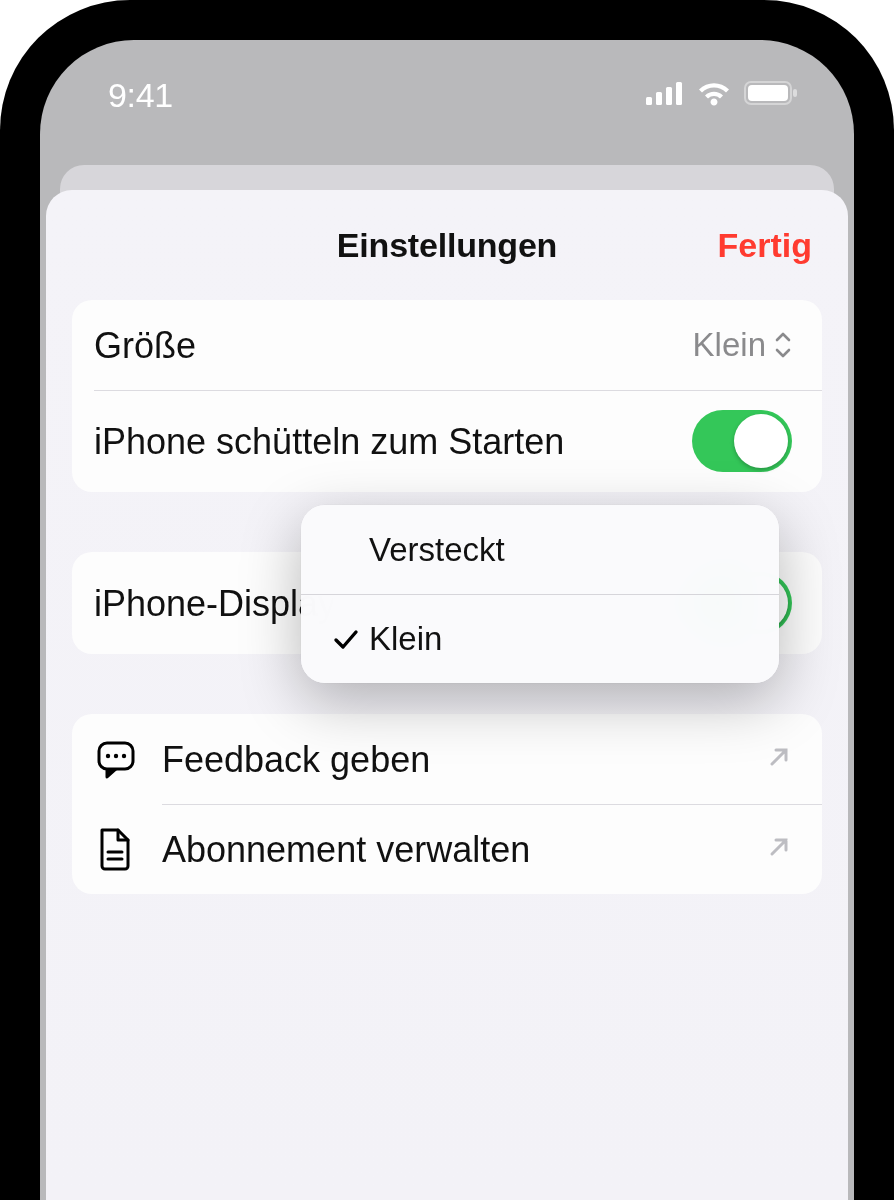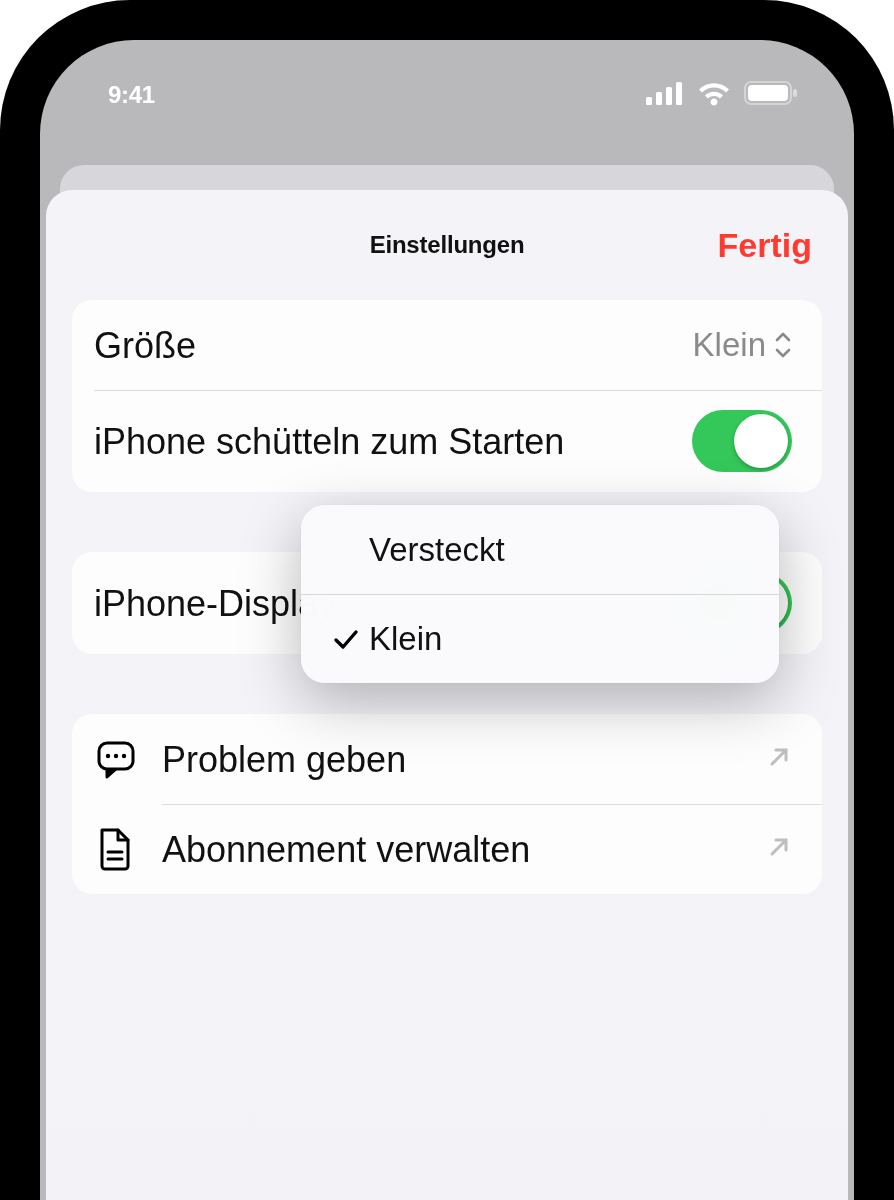--- a/index.html
+++ b/index.html
@@ -26,39 +26,39 @@
       border-radius:94px 94px 0 0;
       overflow:hidden;
     }
     
     .statusbar {
       height:110px;
       display:flex; align-items:center; justify-content:space-between;
       padding:0 54px 0 68px;
       color:#fff; position:relative; z-index:5;
     }
-    .statusbar .time { font-size:24px; font-weight:700; letter-spacing:-0.3px; }
+    .statusbar .time { font-size:34px; font-weight:400; letter-spacing:-0.3px; }
     .status-icons { display:flex; align-items:center; gap:12px; }
     
     .sheet-behind {
       position:absolute; left:20px; right:20px; top:125px; height:100px;
       background:#d7d6da; border-radius:24px 24px 0 0;
     }
     .sheet {
       position:absolute; left:6px; right:6px; top:150px; bottom:0;
       background:linear-gradient(#f4f3f8,#f3f2f7);
       border-radius:26px 26px 0 0;
       padding:0 0 0 0;
     }
     
     .sheet-header {
       position:relative; height:110px;
       display:flex; align-items:center; justify-content:center;
     }
-    .sheet-title { font-size:24px; font-weight:600; color:#111; letter-spacing:-0.2px; }
+    .sheet-title { font-size:34px; font-weight:600; color:#111; letter-spacing:-0.2px; }
     .done-btn {
       position:absolute; right:36px; top:0; bottom:0;
       display:flex; align-items:center;
       font-size:34px; font-weight:600; color:#ff3b30;
     }
     
     .group-header {
       padding:40px 36px 12px 46px;
       font-size:26px; letter-spacing:1px;
       color:#8a8a8e; text-transform:uppercase;
@@ -201,21 +201,21 @@
           <span class="icon-slot">
             <svg width="44" height="44" viewBox="0 0 44 44" fill="none" stroke="#000" stroke-width="3" stroke-linejoin="round">
               <rect x="5" y="6" width="34" height="26" rx="8"></rect>
               <path d="M13 32 L13 40 L22 32" fill="#000" stroke="none"></path>
               <path d="M13 32 L13 40 L22 32"></path>
               <circle cx="14" cy="19" r="2.2" fill="#000" stroke="none"></circle>
               <circle cx="22" cy="19" r="2.2" fill="#000" stroke="none"></circle>
               <circle cx="30" cy="19" r="2.2" fill="#000" stroke="none"></circle>
             </svg>
           </span>
-          <span class="row-label">Problem geben</span>
+          <span class="row-label">Feedback geben</span>
           <span class="ext-arrow">
             <svg width="26" height="26" viewBox="0 0 26 26" stroke="currentColor" stroke-width="3" fill="none" stroke-linecap="round">
                 <path d="M6 20 L20 6 M10 6 H20 V16"></path>
               </svg>
           </span>
         </div>
 
 
 
         <div class="row indent">

